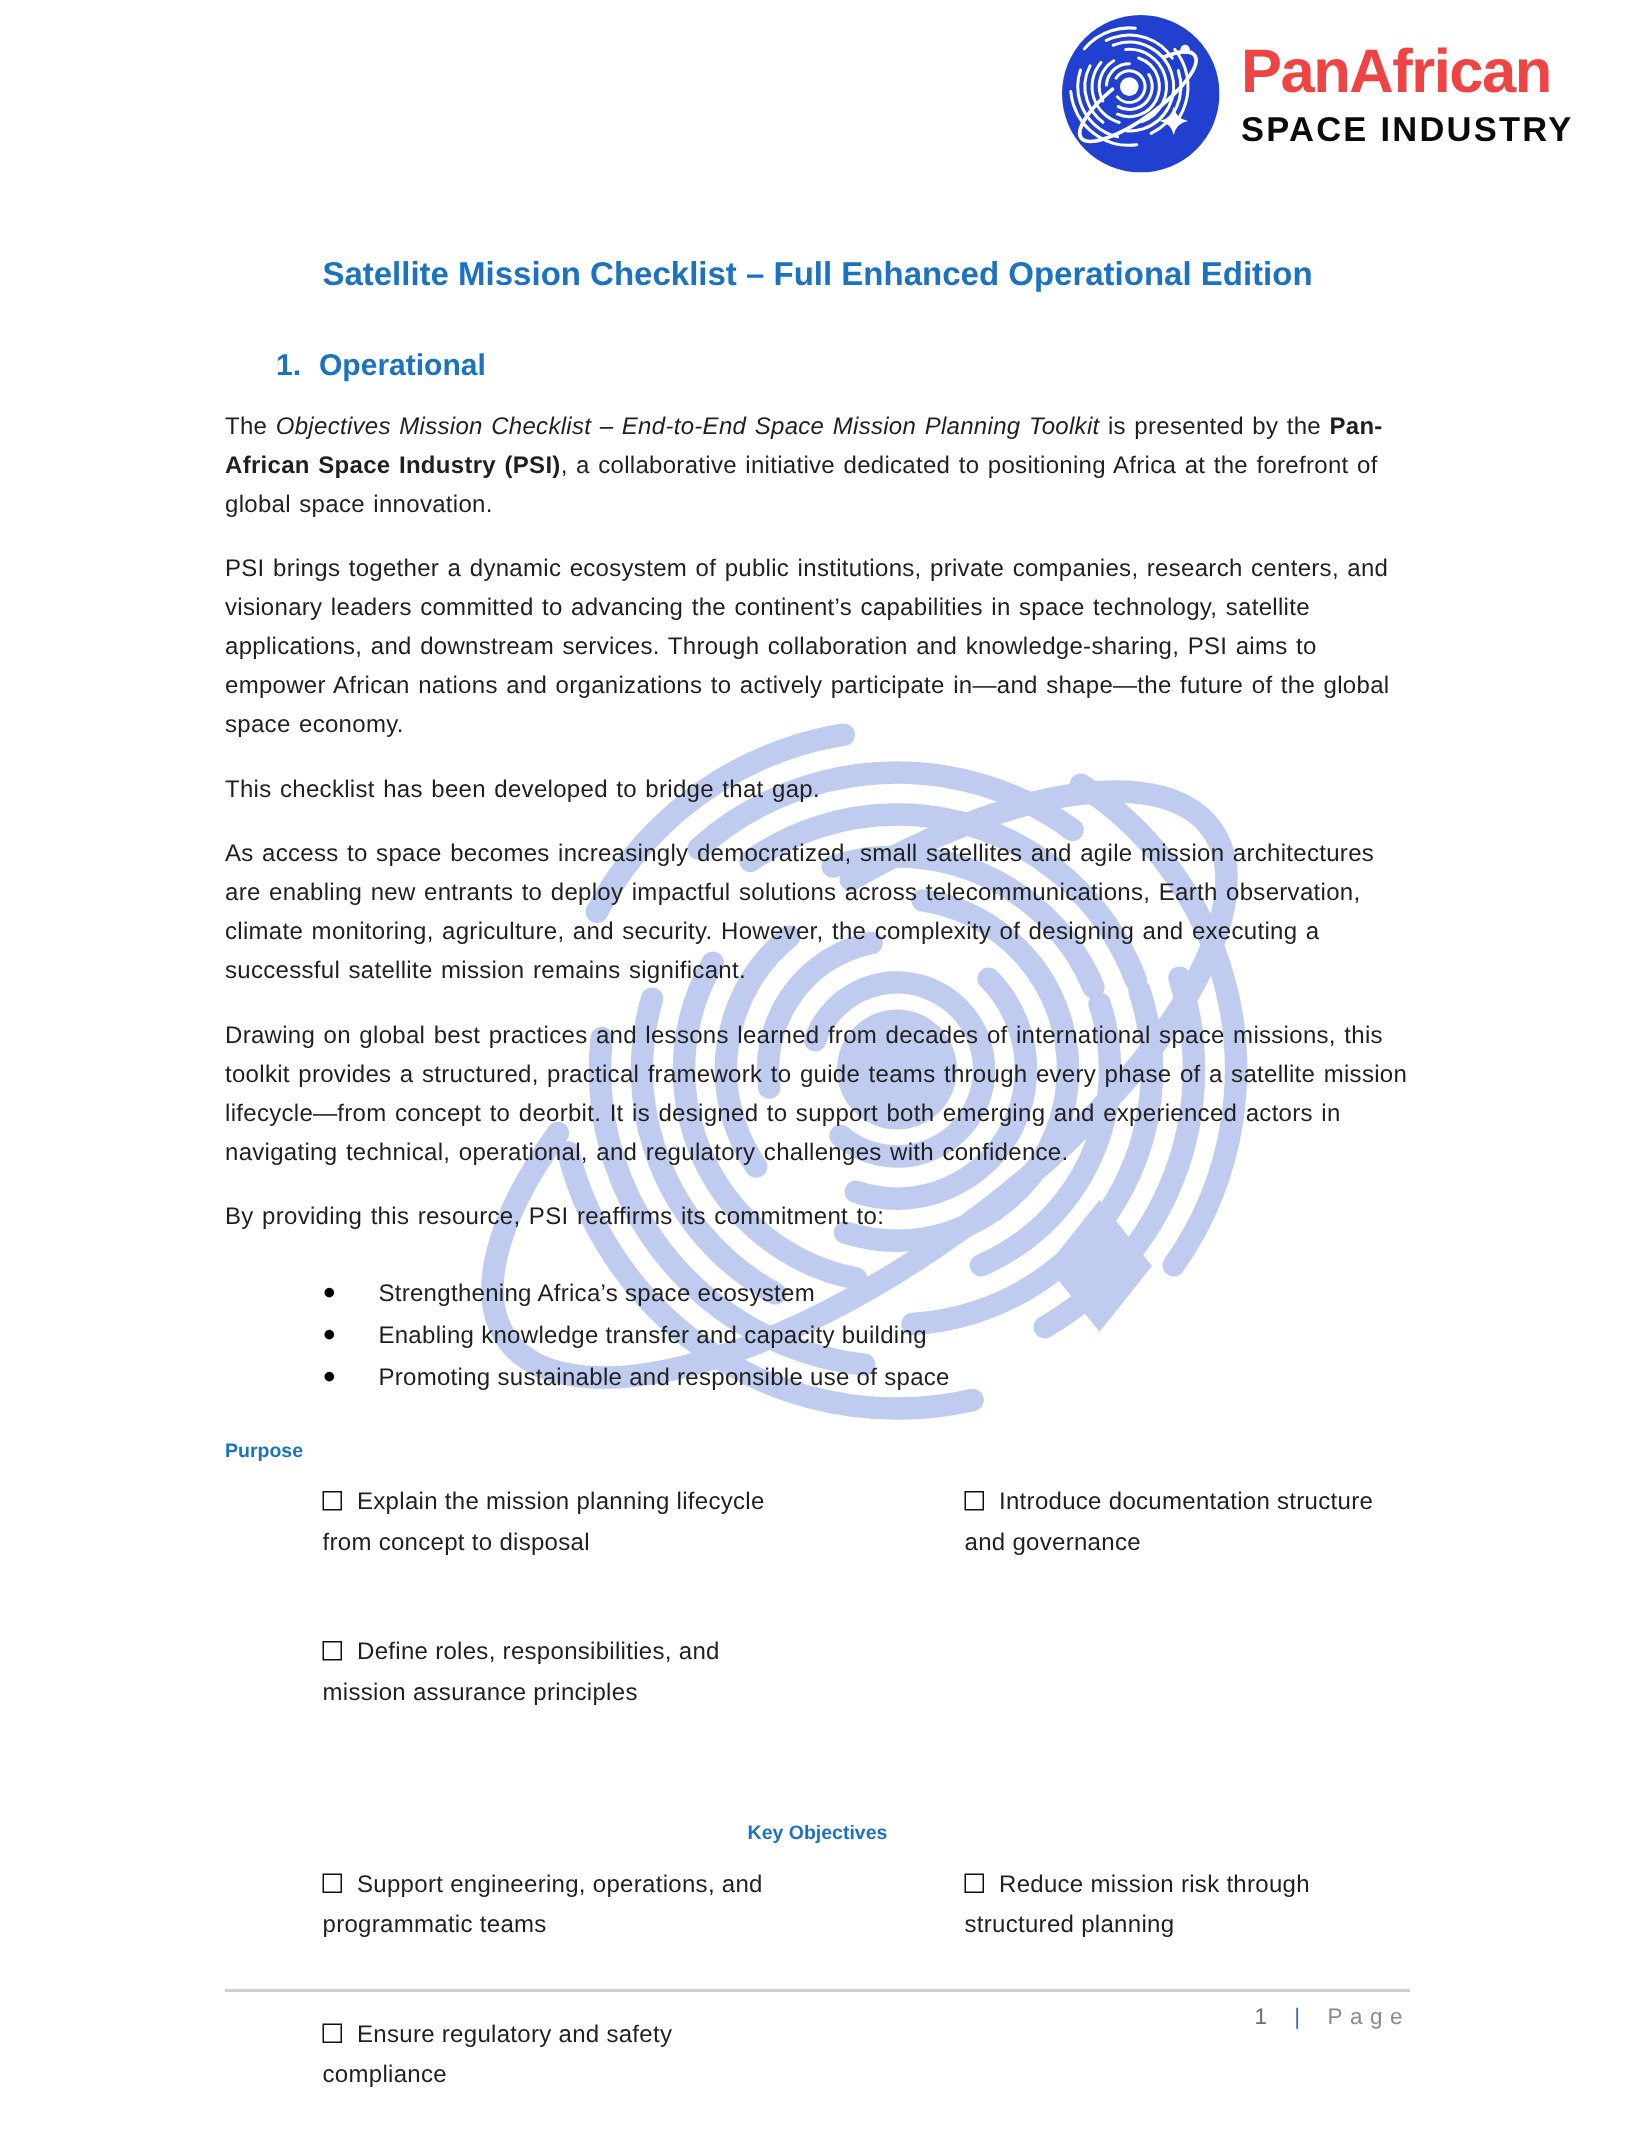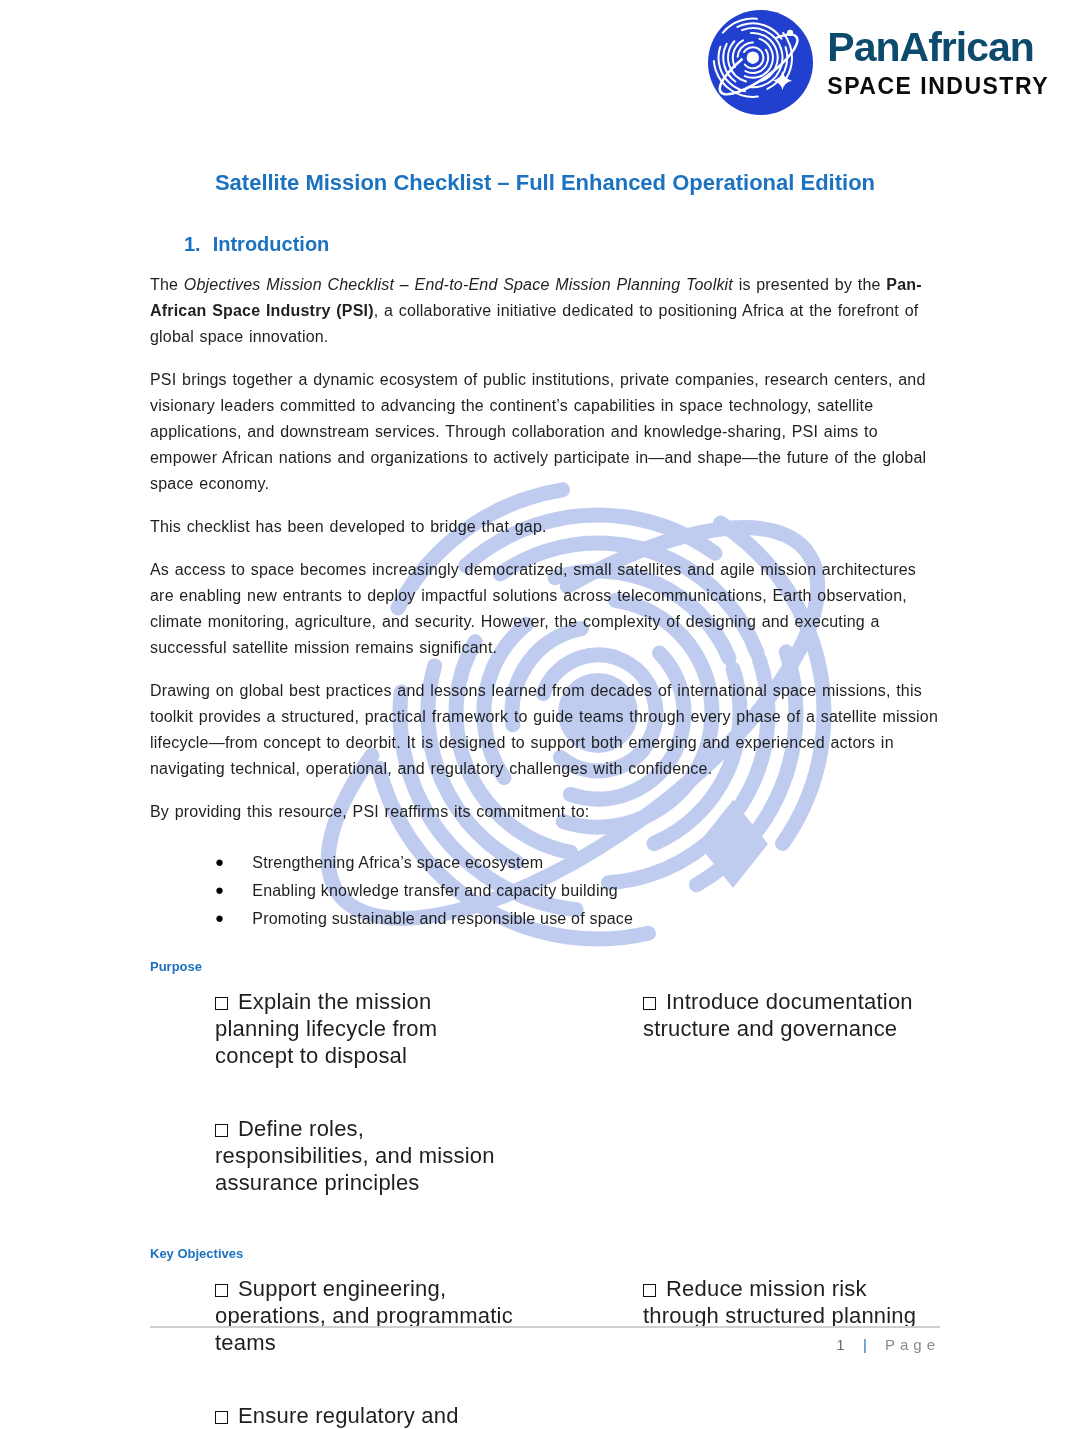--- a/index.html
+++ b/index.html
@@ -11,21 +11,21 @@
     font-family: "Liberation Sans", sans-serif;
     color: #1f1f1f;
   }
   .page { position: absolute; inset: 0; background: #fff; }
 
   
   .header { position: absolute; top: 10px; right: 42px; display: flex; align-items: center; gap: 14px; z-index: 3; }
   .logo-icon svg { display: block; }
   .logo-text { display: flex; flex-direction: column; line-height: 1; }
   .brand {
-    font-size: 41px; font-weight: 800; color: #0c4a6e; letter-spacing: -1px;
+    font-size: 41px; font-weight: 800; color: #ef4444; letter-spacing: -1px;
   }
   .brand-sub {
     font-size: 23px; font-weight: 700; color: #0b0b0b; letter-spacing: 1.5px; margin-top: 7px; text-align: right;
   }
 
   
   .watermark { position: absolute; left: 268px; top: 448px; z-index: 0; pointer-events: none; opacity: 0.9; }
 
   
   .content { position: absolute; left: 150px; right: 151px; top: 0; z-index: 1; }
@@ -50,30 +50,30 @@
   .seg-bold { font-weight: 700; }
 
   .bullet-list { list-style: none; margin: 24px 0 22px 65px; }
   .bullet-list li { display: flex; align-items: baseline; gap: 28px; line-height: 28px; font-size: 16px; letter-spacing: 0.2px; }
   .bullet-dot { font-size: 15px; color: #000; transform: translateY(-1px); }
 
   .sub-heading {
     font-size: 13px; font-weight: 700; color: #1b72c1;
     margin: 26px 0 10px 0;
   }
-  .key-heading { margin-top: 50px; }
+  .key-heading { margin-top: 72px; text-align: center; }
 
   .check-grid {
     display: grid;
     grid-template-columns: 300px 300px;
     column-gap: 128px;
     row-gap: 46px;
     margin: 14px 0 0 65px;
   }
-  .check-item { font-size: 22px; line-height: 27px; letter-spacing: 0.2px; }
+  .check-item { font-size: 16px; line-height: 27px; letter-spacing: 0.2px; }
   .checkbox {
     display: inline-block;
     width: 13px; height: 13px;
     border: 1.6px solid #111;
     margin-right: 10px;
     vertical-align: -1px;
     background: #fff;
   }
 
   
@@ -143,21 +143,21 @@
       <span class="brand-sub">SPACE INDUSTRY</span>
     </span>
   </header>
 
   <main class="content">
 
     <h1 class="doc-title">Satellite Mission Checklist – Full Enhanced Operational Edition</h1>
 
     <h2 class="intro-heading">
       <span>1.</span>
-      <span>Introduction</span>
+      <span>Operational</span>
     </h2>
 
     <p class="body-par"><span>The </span><span class="seg-italic">Objectives Mission Checklist – End-to-End Space Mission Planning Toolkit</span><span> is presented by the </span><span class="seg-bold">Pan-African Space Industry (PSI)</span><span>, a collaborative initiative dedicated to positioning Africa at the forefront of global space innovation.</span></p>
 
     <p class="body-par">PSI brings together a dynamic ecosystem of public institutions, private companies, research centers, and visionary leaders committed to advancing the continent’s capabilities in space technology, satellite applications, and downstream services. Through collaboration and knowledge-sharing, PSI aims to empower African nations and organizations to actively participate in—and shape—the future of the global space economy.</p>
 
     <p class="body-par">This checklist has been developed to bridge that gap.</p>
 
     <p class="body-par">As access to space becomes increasingly democratized, small satellites and agile mission architectures are enabling new entrants to deploy impactful solutions across telecommunications, Earth observation, climate monitoring, agriculture, and security. However, the complexity of designing and executing a successful satellite mission remains significant.</p>
 

